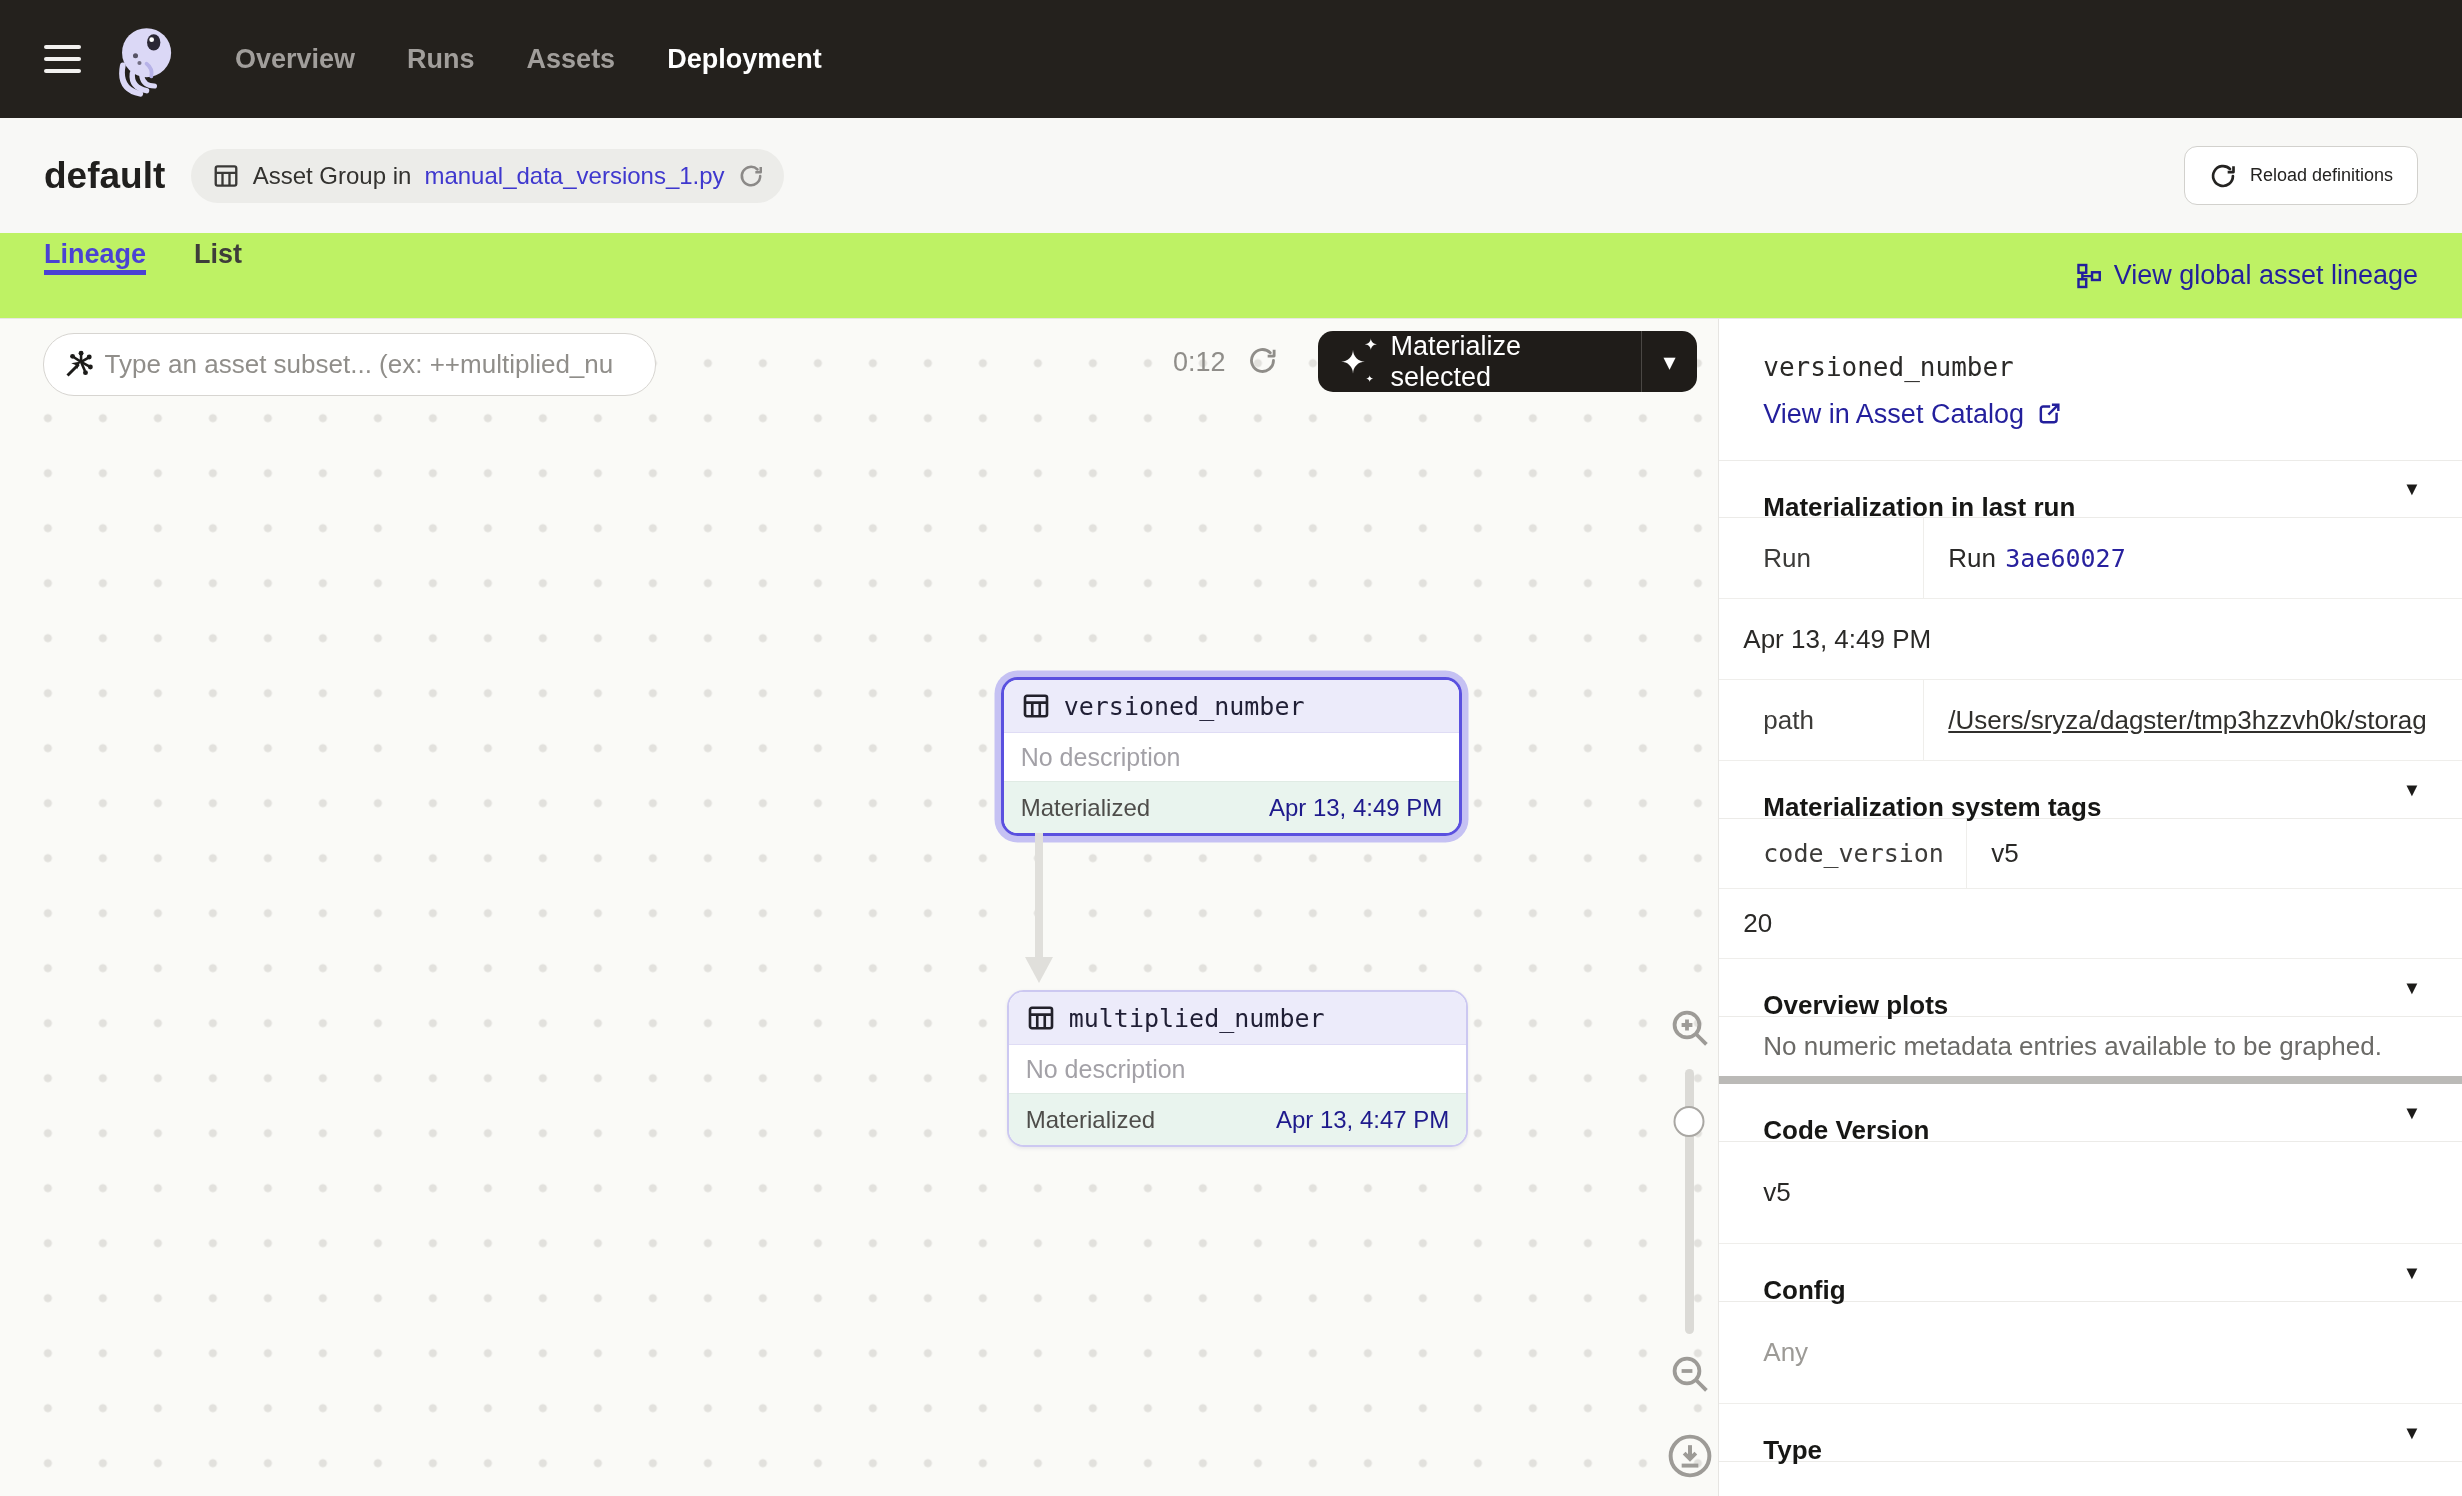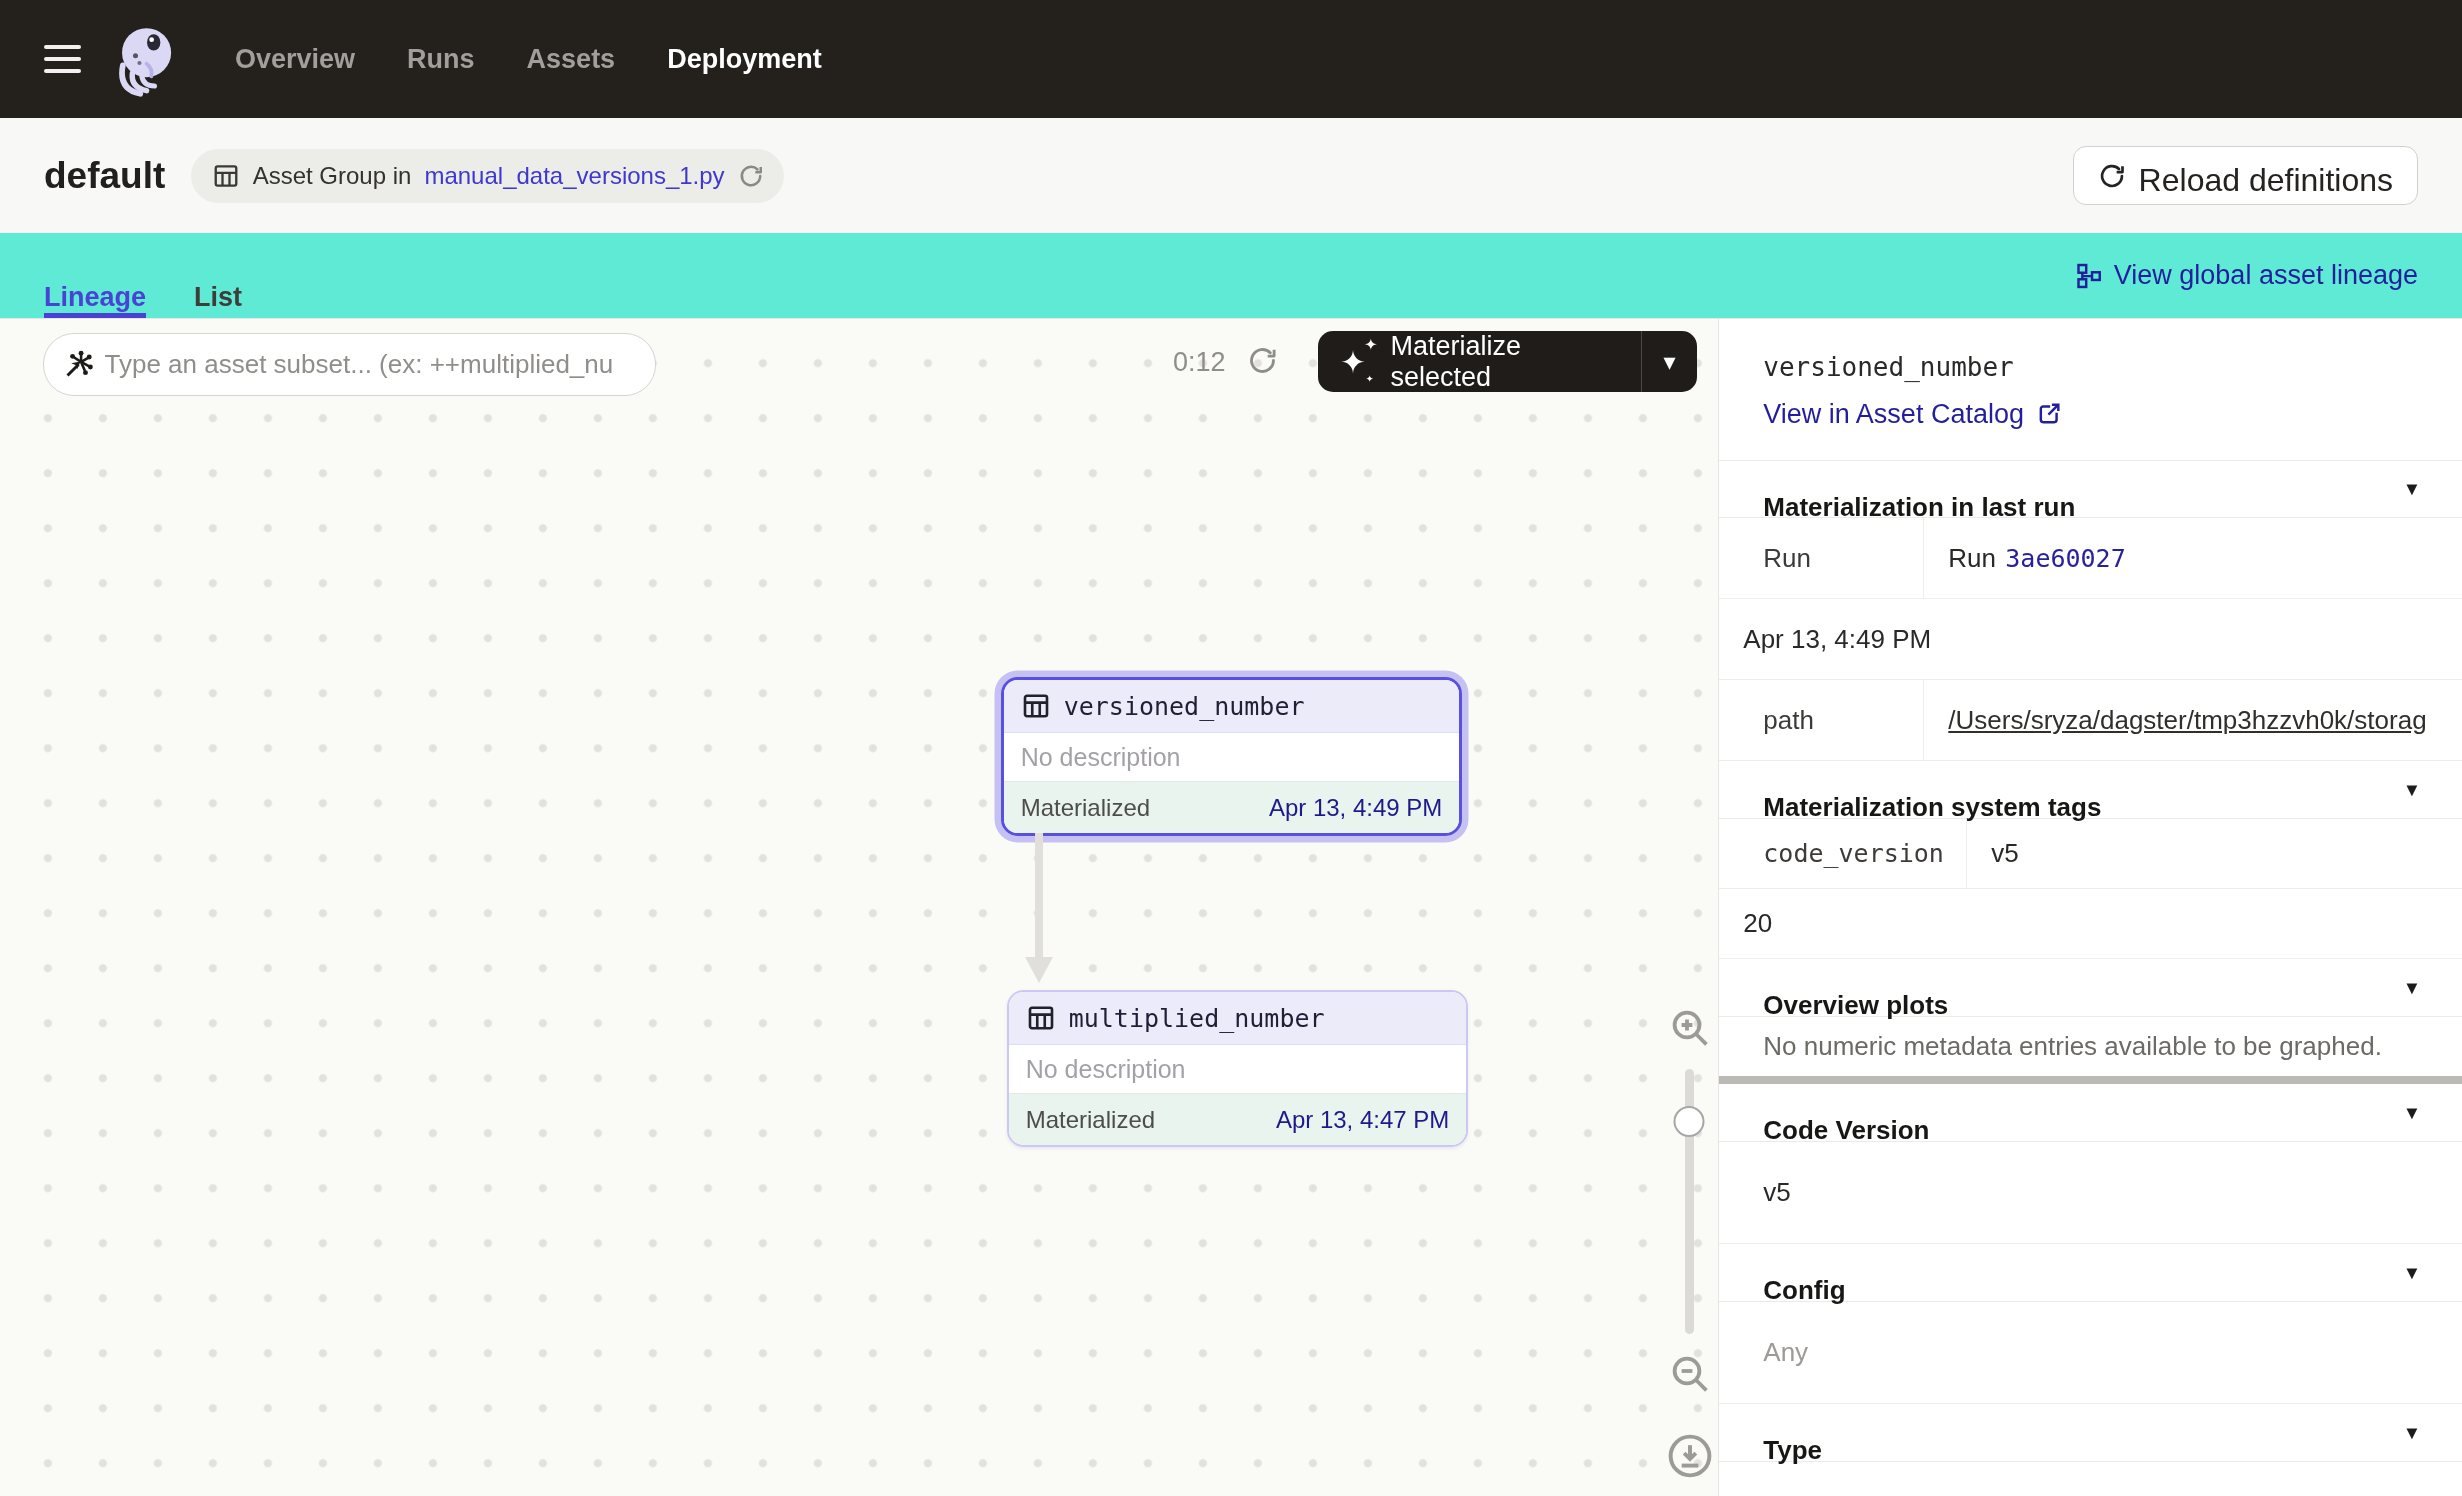--- a/index.html
+++ b/index.html
@@ -24,25 +24,25 @@
                  color:#CDD8CE; font-size:26px; display:flex; align-items:center; justify-content:center; }
   .gear { font-size:43px; color:#D2D0CD; cursor:pointer; line-height:1; }
 
   
   .pagehead { height:115px; display:flex; align-items:center; padding:0 44px; gap:26px; background:#F8F8F6; }
   .pagehead h1 { font-size:37px; font-weight:700; color:#21201E; }
   .group-badge { height:54px; background:#ECECE9; border-radius:27px; display:flex; align-items:center; gap:13px; padding:0 20.4px; }
   .group-badge .txt { font-size:24px; color:#33322F; }
   .group-badge a { font-size:24px; color:#3F38CE; text-decoration:none; }
   .reload-btn { margin-left:auto; height:59px; background:#FFFFFF; border:1.9px solid #D2D1CD; border-radius:13px;
-                display:flex; gap:13px; padding:15px 24px; font-size:32px; color:#242321; cursor:pointer;
+                display:flex; align-items:center; gap:13px; padding:15px 24px; font-size:18px; color:#242321; cursor:pointer;
                 font-family:"Liberation Sans", sans-serif; }
 
   
-  .tabsrow { height:86px; display:flex; align-items:flex-end; padding:0 44px; border-bottom:0.9px solid #E8E7E4; position:relative; background:#5eead4; }
+  .tabsrow { height:86px; display:flex; align-items:flex-start; padding:0 44px; border-bottom:0.9px solid #E8E7E4; position:relative; background:#bef264; }
   .tab { display:flex; align-items:center; margin-right:48px; font-size:27px; font-weight:600; cursor:pointer;
          border-bottom:5.6px solid transparent; padding-top:5.6px; }
   .tab.active { color:#4A42D4; border-bottom-color:#4A42D4; }
   .tab.inactive { color:#3E3D3A; }
   .global-link { position:absolute; right:44px; top:0; bottom:0; display:flex; align-items:center; gap:11px;
                  color:#231F9C; font-size:27px; cursor:pointer; text-decoration:none; }
 
   
   .main { position:relative; height:1178px; display:flex; }
   .graph { position:relative; width:1719px; height:100%; background-color:#FAFAF7;

